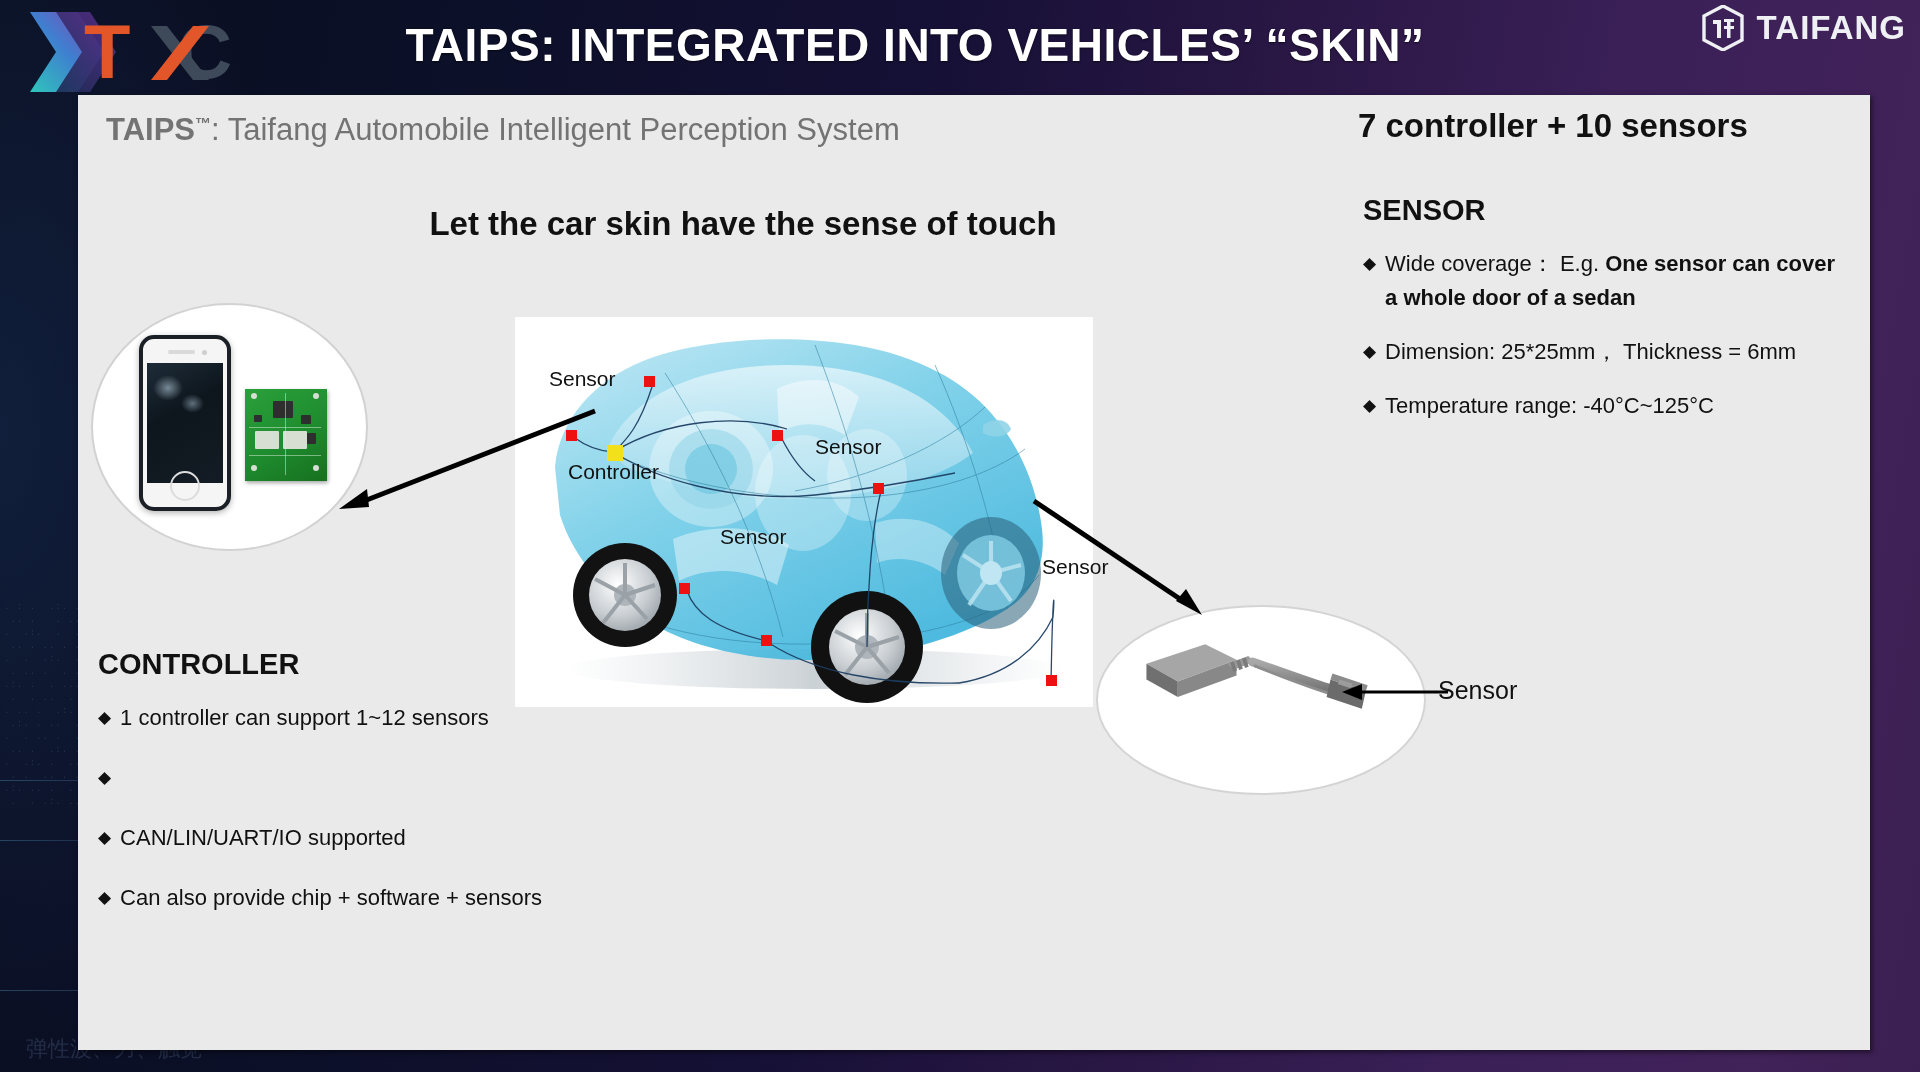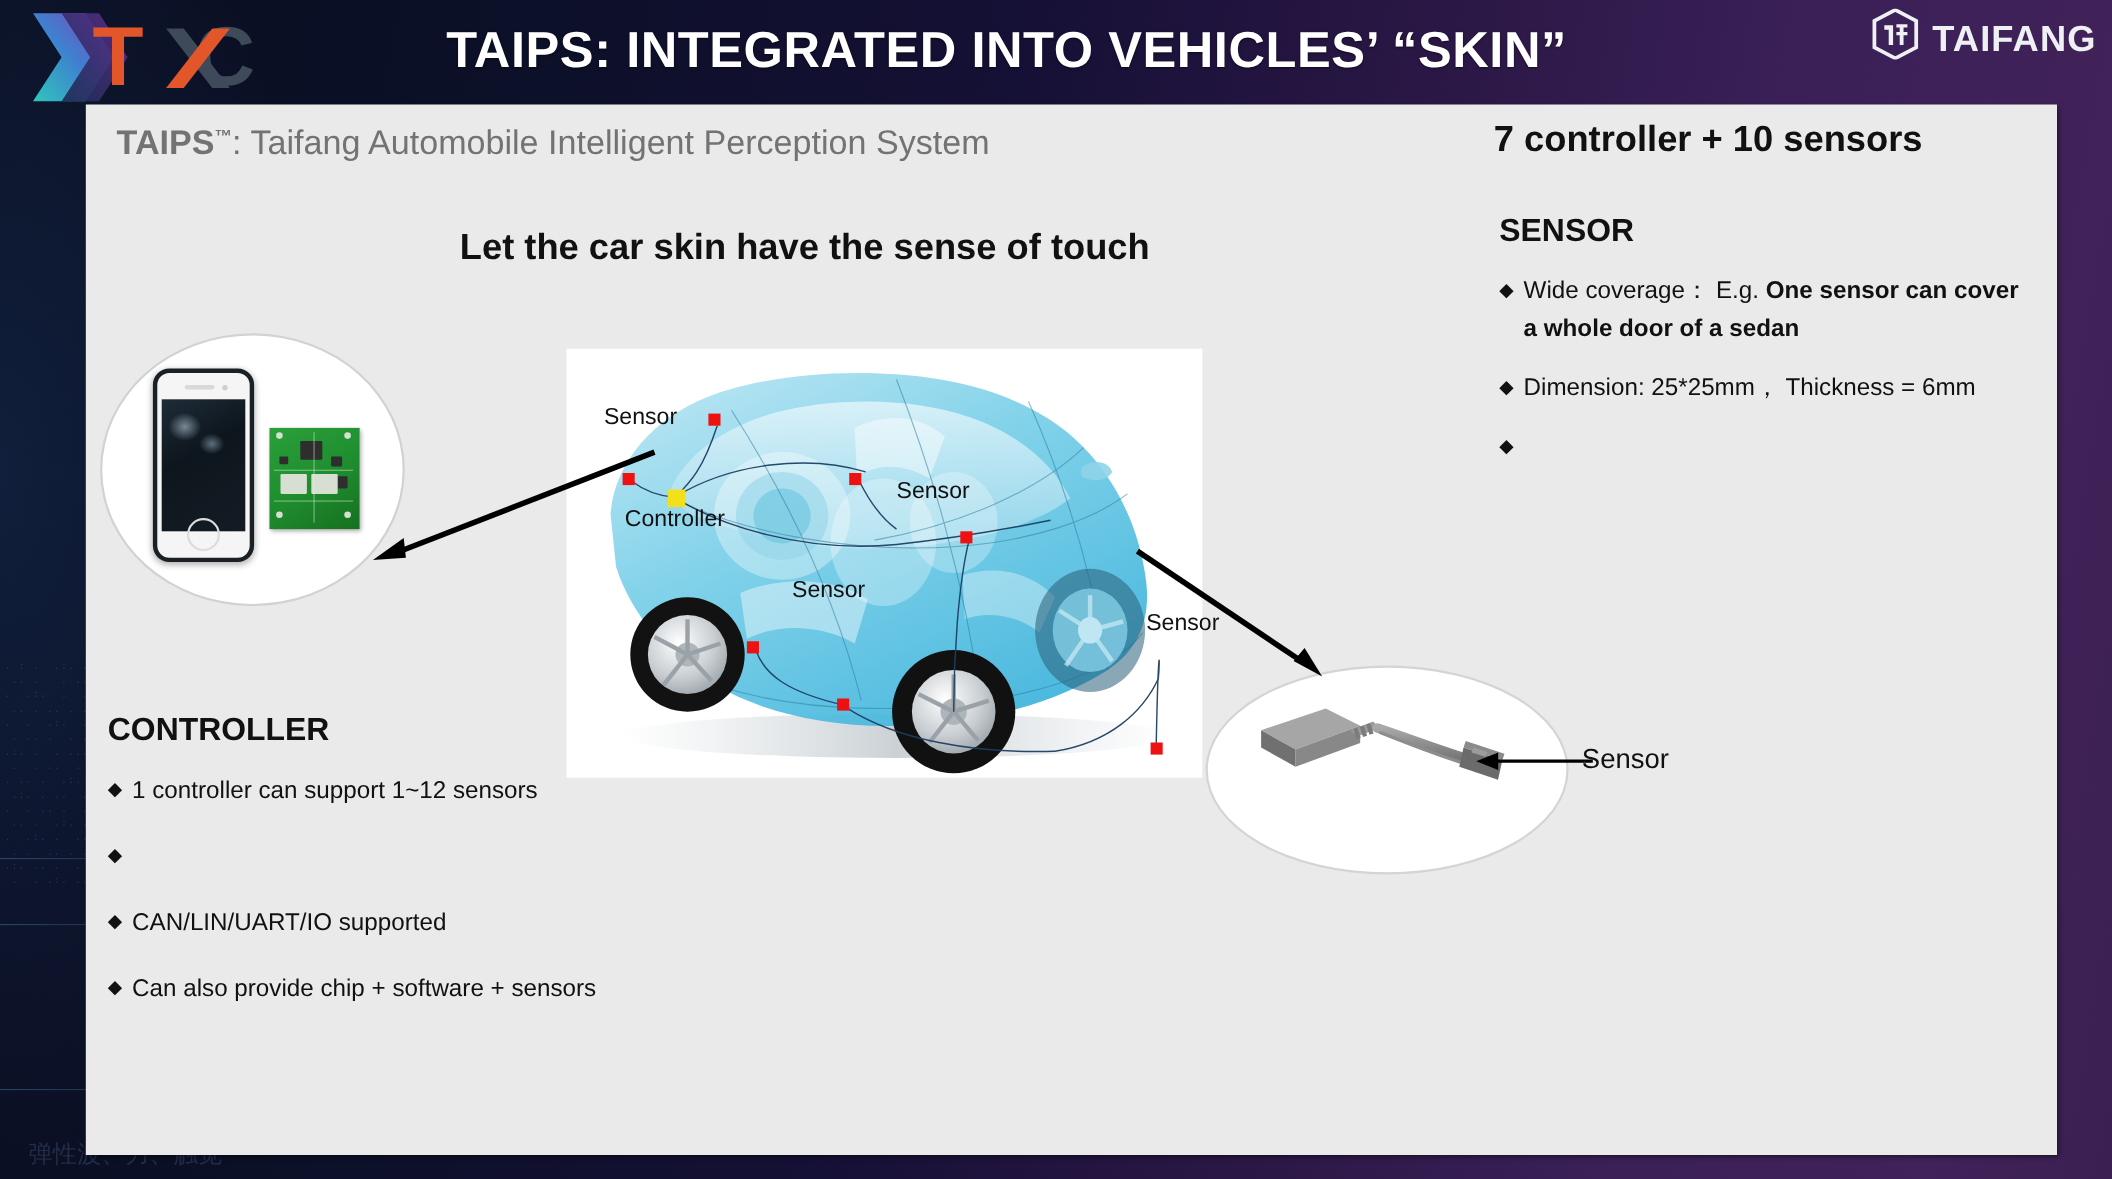--- a/index.html
+++ b/index.html
@@ -63,21 +63,21 @@
   #txc-word .t { color: #e2562a; }
   #txc-word .x { color: #3e4a5a; }
   #txc-word .c { color: #3e4a5a; }
   #txc-xstroke {
     position: absolute; left: 103px; top: 22px; width: 66px; height: 62px;
   }
 
   
   #taifang-logo {
     position: absolute; right: 14px; top: 2px;
-    height: 52px; display: flex; align-items: flex-end; gap: 12px;
+    height: 52px; display: flex; align-items: center; gap: 12px;
   }
   #taifang-mark { width: 44px; height: 46px; }
   #taifang-text {
     color: #eef0f4; font-size: 33px; font-weight: 700;
     letter-spacing: 1px; font-family: "Liberation Sans", sans-serif;
   }
 
   
   #slide-title {
     position: absolute; left: 270px; top: 18px; width: 1290px;
@@ -111,21 +111,21 @@
   #panel-head-right {
     position: absolute; left: 1280px; top: 12px;
     font-size: 33px; font-weight: 700; color: #111;
     font-family: "Liberation Sans", sans-serif;
     white-space: nowrap;
   }
 
   
   #center-heading {
     position: absolute; left: 340px; top: 110px; width: 650px;
-    text-align: left;
+    text-align: center;
     font-size: 33px; font-weight: 700; color: #111;
     font-family: "Liberation Sans", sans-serif;
     white-space: nowrap;
   }
 
   
   #car-figure {
     position: absolute; left: 437px; top: 222px;
     width: 578px; height: 390px;
     background: #ffffff;
@@ -519,20 +519,21 @@
       <span class="bullet-text"><span>Wide coverage：  E.g. </span><b>One sensor can cover a whole door of a sedan</b></span>
     </div>
 
     <div class="bullet-row">
       <span class="bullet-glyph">◆</span>
       <span class="bullet-text">Dimension: 25*25mm，  Thickness = 6mm</span>
     </div>
 
     <div class="bullet-row">
       <span class="bullet-glyph">◆</span>
+      <span class="bullet-text">Temperature range: -40°C~125°C</span>
     </div>
   </div>
 
   <div id="controller-block">
     <div class="block-title">CONTROLLER</div>
 
     <div class="bullet-row">
       <span class="bullet-glyph">◆</span>
       <span class="bullet-text">1 controller can support 1~12 sensors</span>
     </div>

